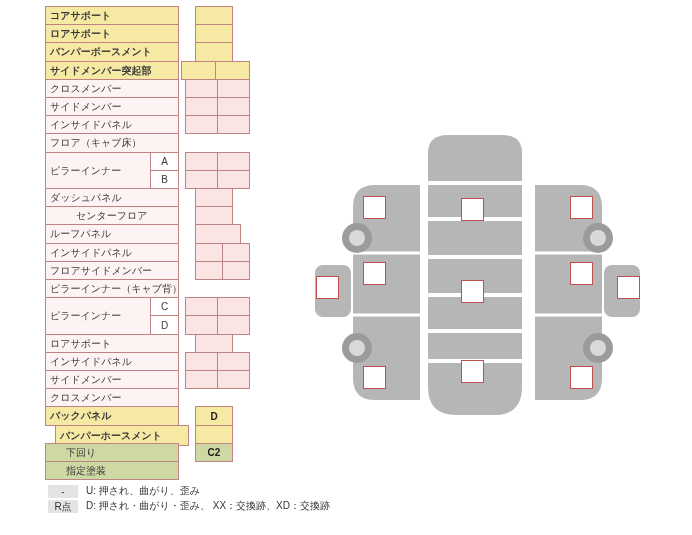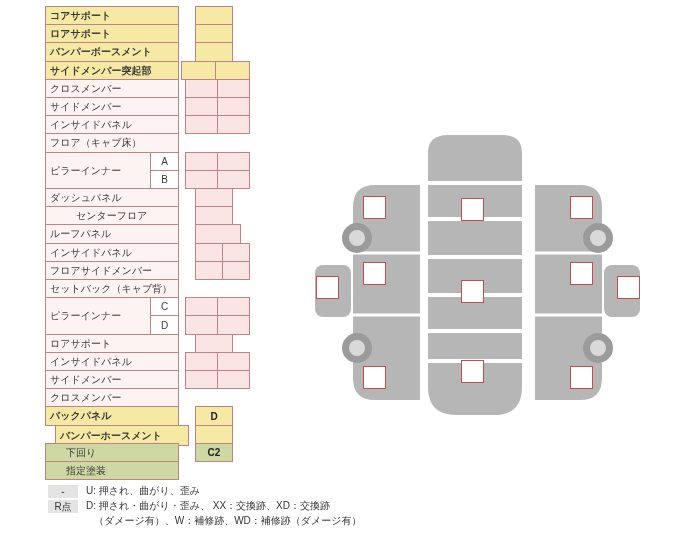--- a/index.html
+++ b/index.html
@@ -81,21 +81,21 @@
       <div class="cell label-cell pink" style="left: 45px; top: 206px; width: 134px; height: 19px; padding-left: 30px;">センターフロア</div>
       <div class="cell data-cell pink-data" style="left: 195px; top: 206px; width: 38px; height: 19px;"></div>
       <div class="cell label-cell pink" style="left: 45px; top: 224px; width: 134px; height: 20px;">ルーフパネル</div>
       <div class="cell data-cell pink-data" style="left: 195px; top: 224px; width: 46px; height: 20px;"></div>
       <div class="cell label-cell pink" style="left: 45px; top: 243px; width: 134px; height: 19px;">インサイドパネル</div>
       <div class="cell data-cell pink-data" style="left: 195px; top: 243px; width: 28px; height: 19px;"></div>
       <div class="cell data-cell pink-data" style="left: 222px; top: 243px; width: 28px; height: 19px;"></div>
       <div class="cell label-cell pink" style="left: 45px; top: 261px; width: 134px; height: 19px;">フロアサイドメンバー</div>
       <div class="cell data-cell pink-data" style="left: 195px; top: 261px; width: 28px; height: 19px;"></div>
       <div class="cell data-cell pink-data" style="left: 222px; top: 261px; width: 28px; height: 19px;"></div>
-      <div class="cell label-cell pink" style="left: 45px; top: 279px; width: 134px; height: 19px;">セットバック（キャブ背）</div>
+      <div class="cell label-cell pink" style="left: 45px; top: 279px; width: 134px; height: 19px;">ピラーインナー（キャブ背）</div>
       <div class="cell label-cell pink" style="left: 45px; top: 297px; width: 107px; height: 38px;">ピラーインナー</div>
       <div class="cell sub-cell" style="left: 150px; top: 297px; width: 29px; height: 19px;">C</div>
       <div class="cell data-cell pink-data" style="left: 185px; top: 297px; width: 33px; height: 19px;"></div>
       <div class="cell data-cell pink-data" style="left: 217px; top: 297px; width: 33px; height: 19px;"></div>
       <div class="cell sub-cell" style="left: 150px; top: 315px; width: 29px; height: 20px;">D</div>
       <div class="cell data-cell pink-data" style="left: 185px; top: 315px; width: 33px; height: 20px;"></div>
       <div class="cell data-cell pink-data" style="left: 217px; top: 315px; width: 33px; height: 20px;"></div>
       <div class="cell label-cell pink" style="left: 45px; top: 334px; width: 134px; height: 19px;">ロアサポート</div>
       <div class="cell data-cell pink-data" style="left: 195px; top: 334px; width: 38px; height: 19px;"></div>
       <div class="cell label-cell pink" style="left: 45px; top: 352px; width: 134px; height: 19px;">インサイドパネル</div>
@@ -164,19 +164,15 @@
 
   <div id="legend">
     <div class="legend-line">
       <span class="chip">-</span>
       <span>U: 押され、曲がり、歪み</span>
     </div>
     <div class="legend-line">
       <span class="chip">R点</span>
       <span>D: 押され・曲がり・歪み、 XX：交換跡、XD：交換跡</span>
     </div>
-    <div class="legend-line">
-      <span class="chip ghost"></span>
-      <span class="legend-cont-text">（ダメージ有）、W：補修跡、WD：補修跡（ダメージ有）</span>
-    </div>
   </div>
 
 </div>
 
 </body></html>

